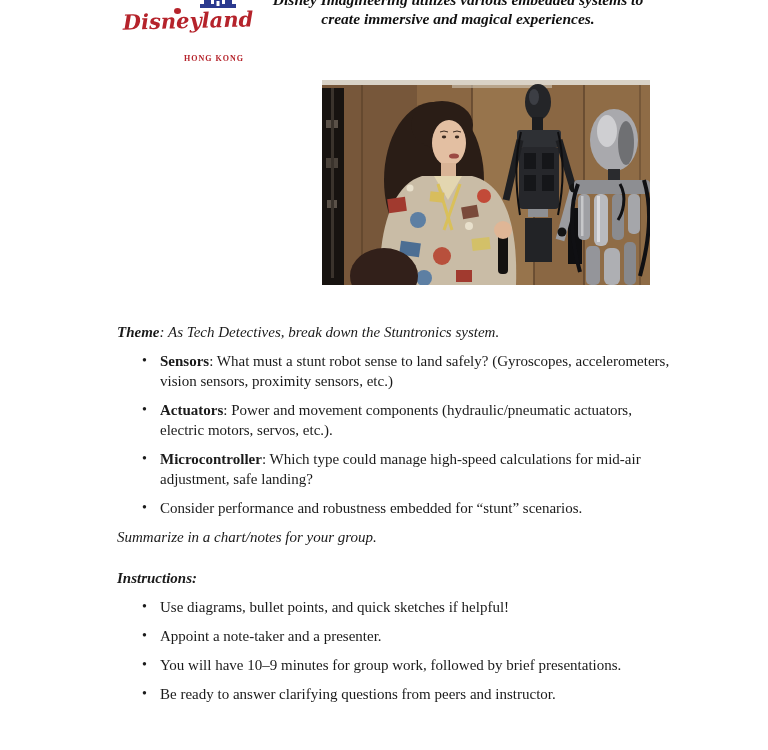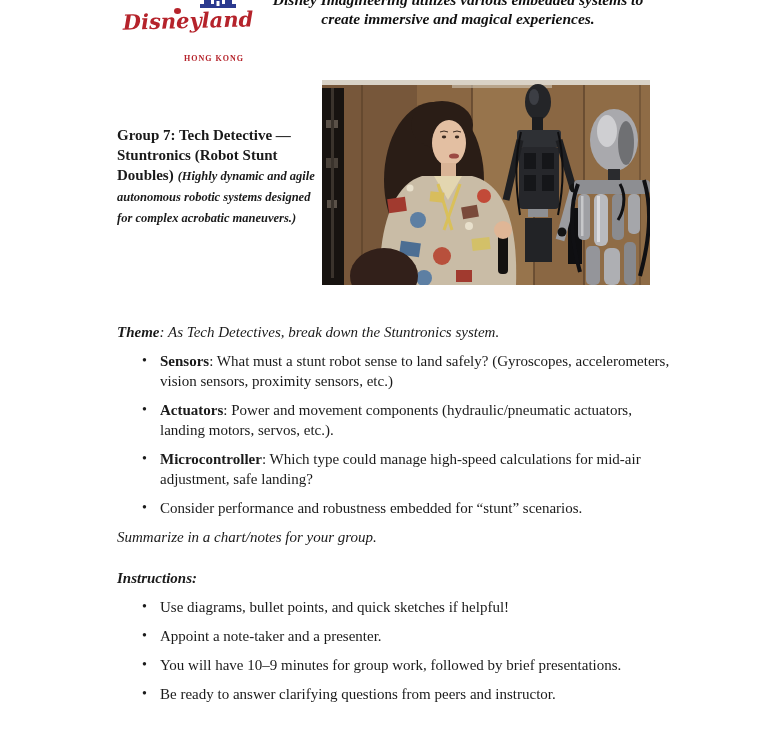--- a/index.html
+++ b/index.html
@@ -156,32 +156,28 @@
         <rect x="264" y="166" width="14" height="39" rx="5" fill="#94959a"></rect>
         <rect x="282" y="168" width="16" height="37" rx="6" fill="#aeafb3"></rect>
         <rect x="302" y="162" width="12" height="43" rx="5" fill="#87888c"></rect>
         <path d="M256,104 C246,130 250,162 258,192" stroke="#101013" stroke-width="4" fill="none"></path>
         <path d="M322,100 C331,130 327,162 318,196" stroke="#101013" stroke-width="4" fill="none"></path>
         <path d="M298,104 C306,118 300,134 296,140" stroke="#101013" stroke-width="3" fill="none"></path>
       </g>
     </svg>
   </div>
 
-  <div class="group-block">
-    <span class="group-title">Group 7: Tech Detective — Stuntronics (Robot Stunt Doubles)</span>
-    <span class="group-sub">(Highly dynamic and agile autonomous robotic systems designed for complex acrobatic maneuvers.)</span>
-  </div>
 
   <div class="body">
 
     <p class="para"><strong>Theme</strong><span>: As Tech Detectives, break down the Stuntronics system.</span></p>
 
     <div class="bullet"><span class="dot">•</span><strong>Sensors</strong><span>: What must a stunt robot sense to land safely? (Gyroscopes, accelerometers, vision sensors, proximity sensors, etc.)</span></div>
 
-    <div class="bullet"><span class="dot">•</span><strong>Actuators</strong><span>: Power and movement components (hydraulic/pneumatic actuators, landing motors, servos, etc.).</span></div>
+    <div class="bullet"><span class="dot">•</span><strong>Actuators</strong><span>: Power and movement components (hydraulic/pneumatic actuators, electric motors, servos, etc.).</span></div>
 
     <div class="bullet"><span class="dot">•</span><strong>Microcontroller</strong><span>: Which type could manage high-speed calculations for mid-air adjustment, safe landing?</span></div>
 
     <div class="bullet"><span class="dot">•</span><strong></strong><span>Consider performance and robustness embedded for “stunt” scenarios.</span></div>
 
     <p class="para">Summarize in a chart/notes for your group.</p>
 
     <p class="para instr-head">Instructions:</p>
 
     <div class="bullet"><span class="dot">•</span><span>Use diagrams, bullet points, and quick sketches if helpful!</span></div>

